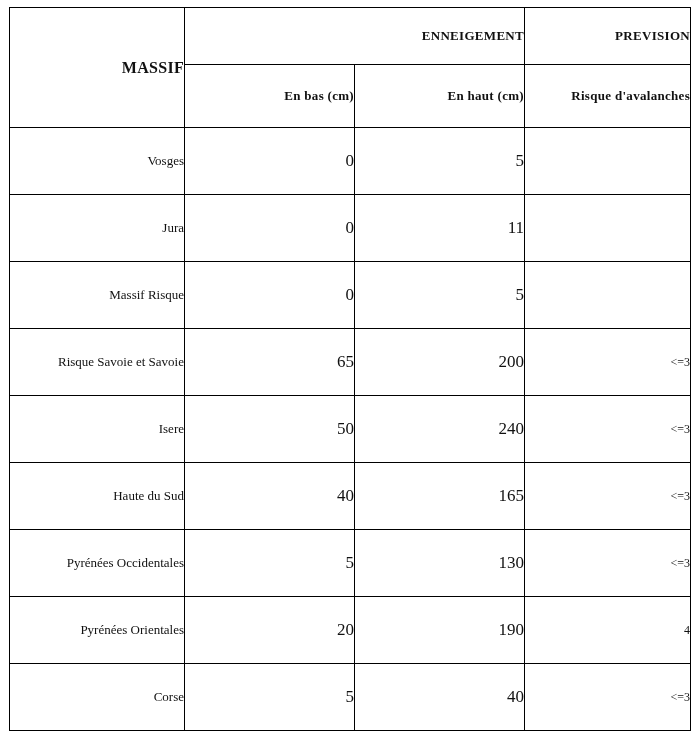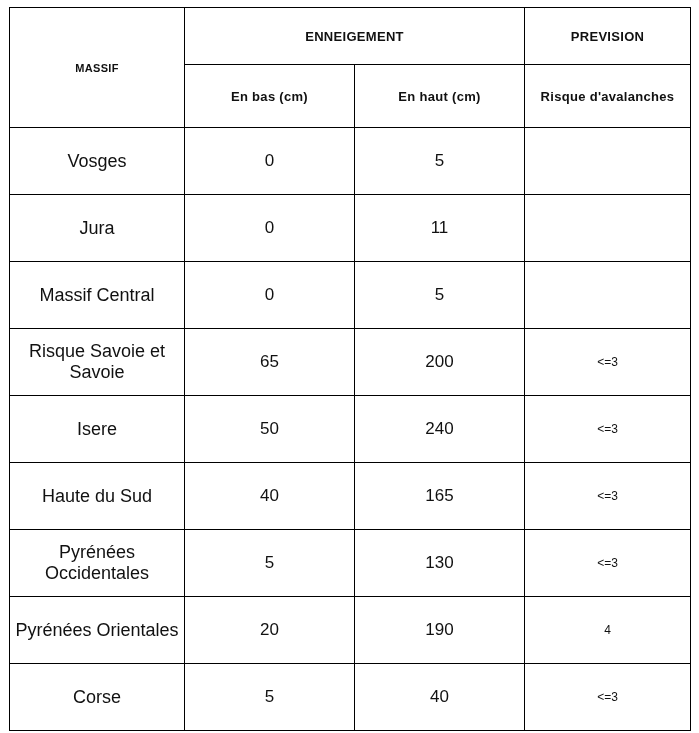--- a/index.html
+++ b/index.html
@@ -24,50 +24,51 @@
   table.snow-table {
     border-collapse: collapse;
     table-layout: fixed;
     width: 681px;
     height: 717px;
     background: #ffffff;
   }
   table.snow-table td,
   table.snow-table th {
     border: 1px solid #000000;
-    text-align: center;
+    text-align: right;
     vertical-align: middle;
     padding: 0;
+    font-family: Liberation Serif, serif;
   }
   .col-massif { width: 175px; }
   .col-bas    { width: 170px; }
   .col-haut   { width: 170px; }
   .col-risque { width: 166px; }
 
   .hdr-group,
   .hdr-sub,
   .hdr-massif {
     font-weight: bold;
     font-size: 13px;
     letter-spacing: 0.3px;
   }
   .hdr-massif {
-    font-size: 11px;
+    font-size: 16px;
   }
   .hdr-group {
     height: 56px;
   }
   .hdr-sub {
     height: 62px;
   }
   .row-cell {
     height: 66px;
   }
   .massif-name {
-    font-size: 18px;
+    font-size: 13px;
     font-weight: normal;
   }
   .value {
     font-size: 17px;
     font-weight: normal;
   }
   .risk {
     font-size: 12px;
     font-weight: normal;
   }
@@ -102,21 +103,21 @@
           <td class="row-cell value">5</td>
           <td class="row-cell risk"></td>
         </tr>
         <tr class="row-cell">
           <td class="row-cell massif-name">Jura</td>
           <td class="row-cell value">0</td>
           <td class="row-cell value">11</td>
           <td class="row-cell risk"></td>
         </tr>
         <tr class="row-cell">
-          <td class="row-cell massif-name">Massif Central</td>
+          <td class="row-cell massif-name">Massif Risque</td>
           <td class="row-cell value">0</td>
           <td class="row-cell value">5</td>
           <td class="row-cell risk"></td>
         </tr>
         <tr class="row-cell">
           <td class="row-cell massif-name">Risque Savoie et Savoie</td>
           <td class="row-cell value">65</td>
           <td class="row-cell value">200</td>
           <td class="row-cell risk">&lt;=3</td>
         </tr>

